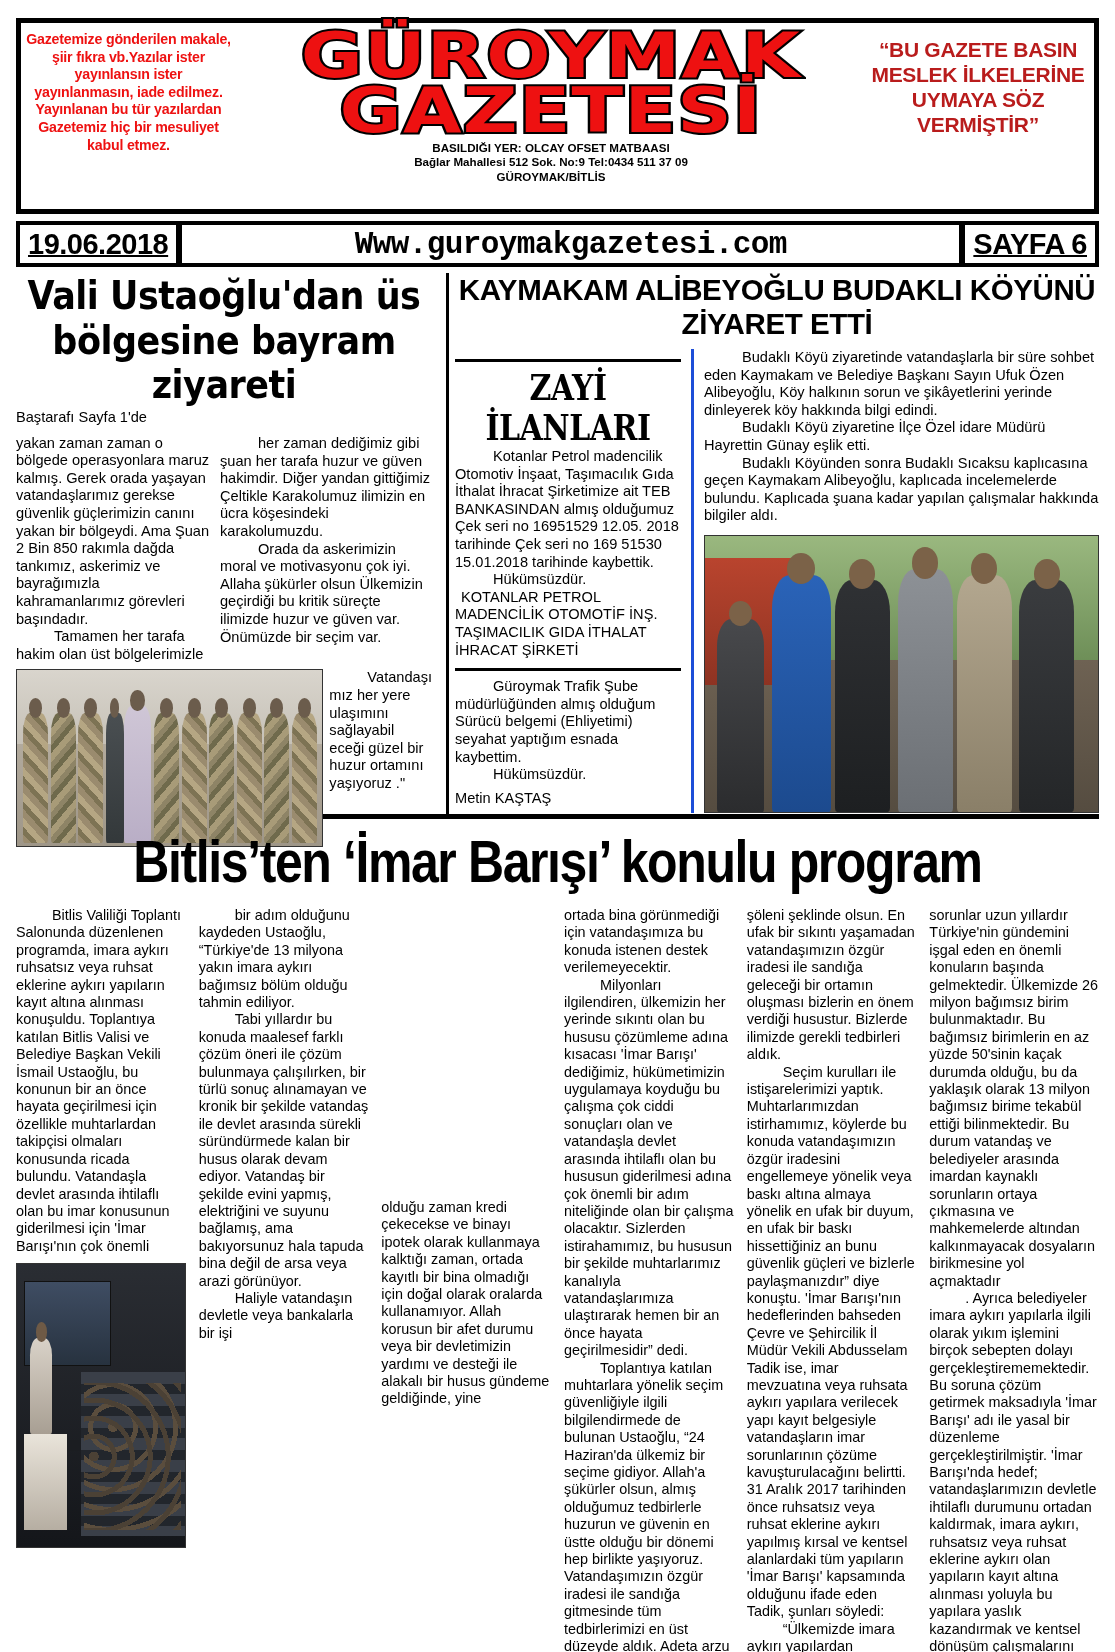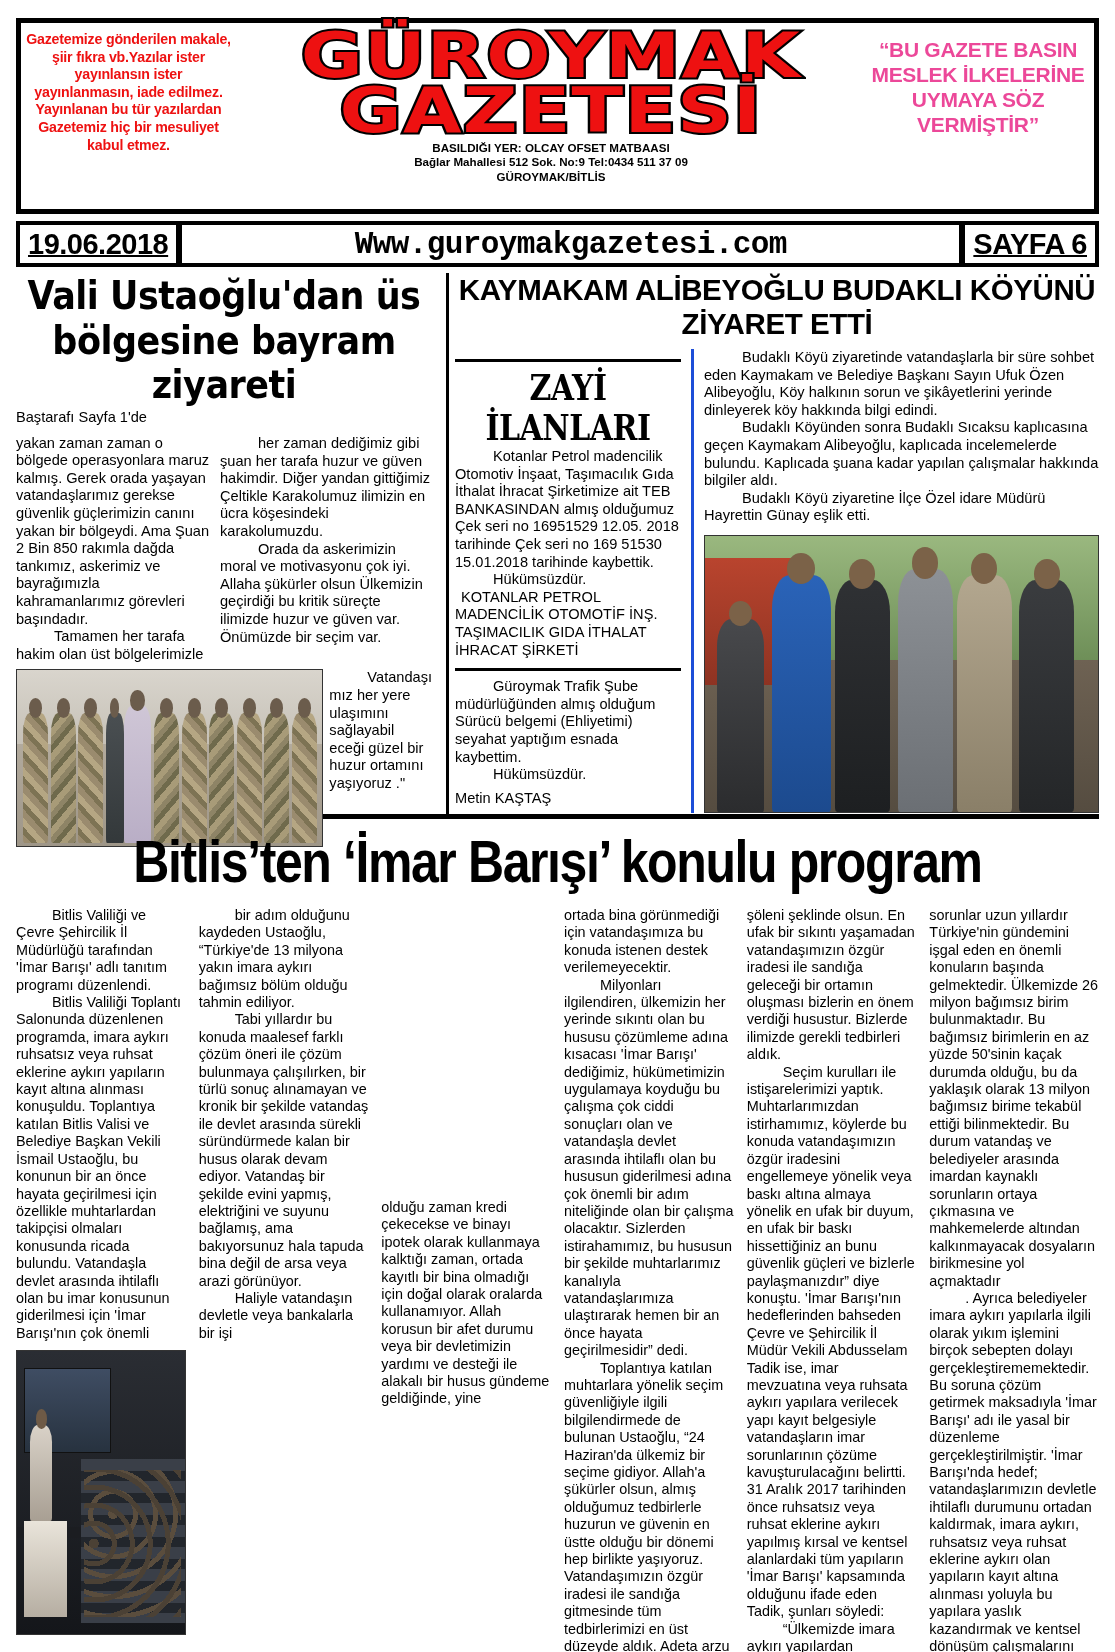--- a/index.html
+++ b/index.html
@@ -63,21 +63,21 @@
     font-weight: bold;
     line-height: 14.5px;
     font-family: "Liberation Sans", sans-serif;
   }
   .mast-right {
     width: 228px;
     padding: 14px 6px 0 2px;
     text-align: center;
   }
   .mast-right p {
-    color: #ec4899;
+    color: #b91c1c;
     font-weight: bold;
     font-size: 21px;
     line-height: 25px;
     letter-spacing: -0.3px;
   }
 
   
   .datebar {
     margin-top: 7px;
     background: #000;
@@ -366,22 +366,22 @@
               <p class="ind">Güroymak Trafik Şube müdürlüğünden almış olduğum Sürücü belgemi (Ehliyetimi) seyahat yaptığım esnada kaybettim.</p>
               <p class="ind">Hükümsüzdür.</p>
               <p class="sig" style="margin-top:6px;">Metin KAŞTAŞ</p>
             </div>
           </div>
         </div>
 
         <div class="mid-c2">
           <div class="art-body">
             <p class="ind">Budaklı Köyü ziyaretinde vatandaşlarla bir süre sohbet eden Kaymakam ve Belediye Başkanı Sayın Ufuk Özen Alibeyoğlu, Köy halkının sorun ve şikâyetlerini yerinde dinleyerek köy hakkında bilgi edindi.</p>
+            <p class="ind">Budaklı Köyü ziyaretine İlçe Özel idare Müdürü Hayrettin Günay eşlik etti.</p>
             <p class="ind">Budaklı Köyünden sonra Budaklı Sıcaksu kaplıcasına geçen Kaymakam Alibeyoğlu, kaplıcada incelemelerde bulundu. Kaplıcada şuana kadar yapılan çalışmalar hakkında bilgiler aldı.</p>
-            <p class="ind">Budaklı Köyü ziyaretine İlçe Özel idare Müdürü Hayrettin Günay eşlik etti.</p>
           </div>
           <div class="photo photo-kaymakam" style="margin-top:10px;">
             <div class="kk-sky"></div>
             <div class="kk-grd"></div>
             <div class="kk-wall"></div>
             <div class="kk-p kk-w1"></div>
             <div class="kk-p kk-blue"></div>
             <div class="kk-p kk-black"></div>
             <div class="kk-p kk-gray"></div>
             <div class="kk-p kk-tan"></div>
@@ -390,21 +390,20 @@
         </div>
       </div>
     </div>
   </div>
 
   <div class="botsec">
     <div class="hl-bottom">Bitlis’ten ‘İmar Barışı’ konulu program</div>
 
     <div class="bot-cols">
       <div class="bcol">
-        <p class="ind">Bitlis Valiliği ve Çevre Şehircilik İl Müdürlüğü tarafından 'İmar Barışı' adlı tanıtım programı düzenlendi.</p>
         <p class="ind">Bitlis Valiliği Toplantı Salonunda düzenlenen programda, imara aykırı ruhsatsız veya ruhsat eklerine aykırı yapıların kayıt altına alınması konuşuldu. Toplantıya katılan Bitlis Valisi ve Belediye Başkan Vekili İsmail Ustaoğlu, bu konunun bir an önce hayata geçirilmesi için özellikle muhtarlardan takipçisi olmaları konusunda ricada bulundu. Vatandaşla devlet arasında ihtilaflı olan bu imar konusunun giderilmesi için 'İmar Barışı'nın çok önemli</p>
         <div class="photo-hall">
           <div class="hall-screen"></div>
           <div class="hall-speaker"></div>
           <div class="hall-stage"></div>
           <div class="hall-podium"></div>
           <div class="hall-seats"></div>
           <div class="hall-heads"></div>
         </div>
       </div>

